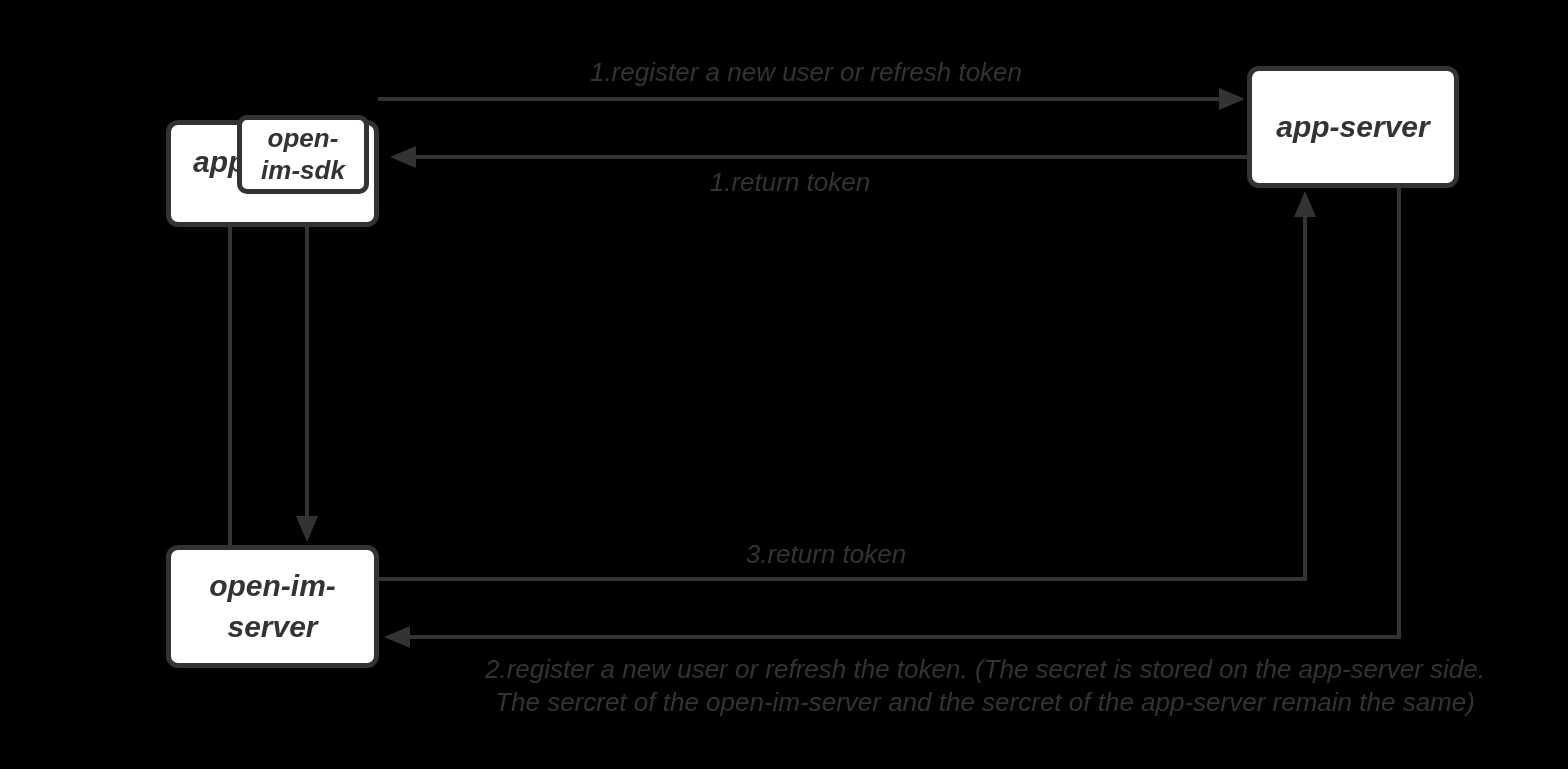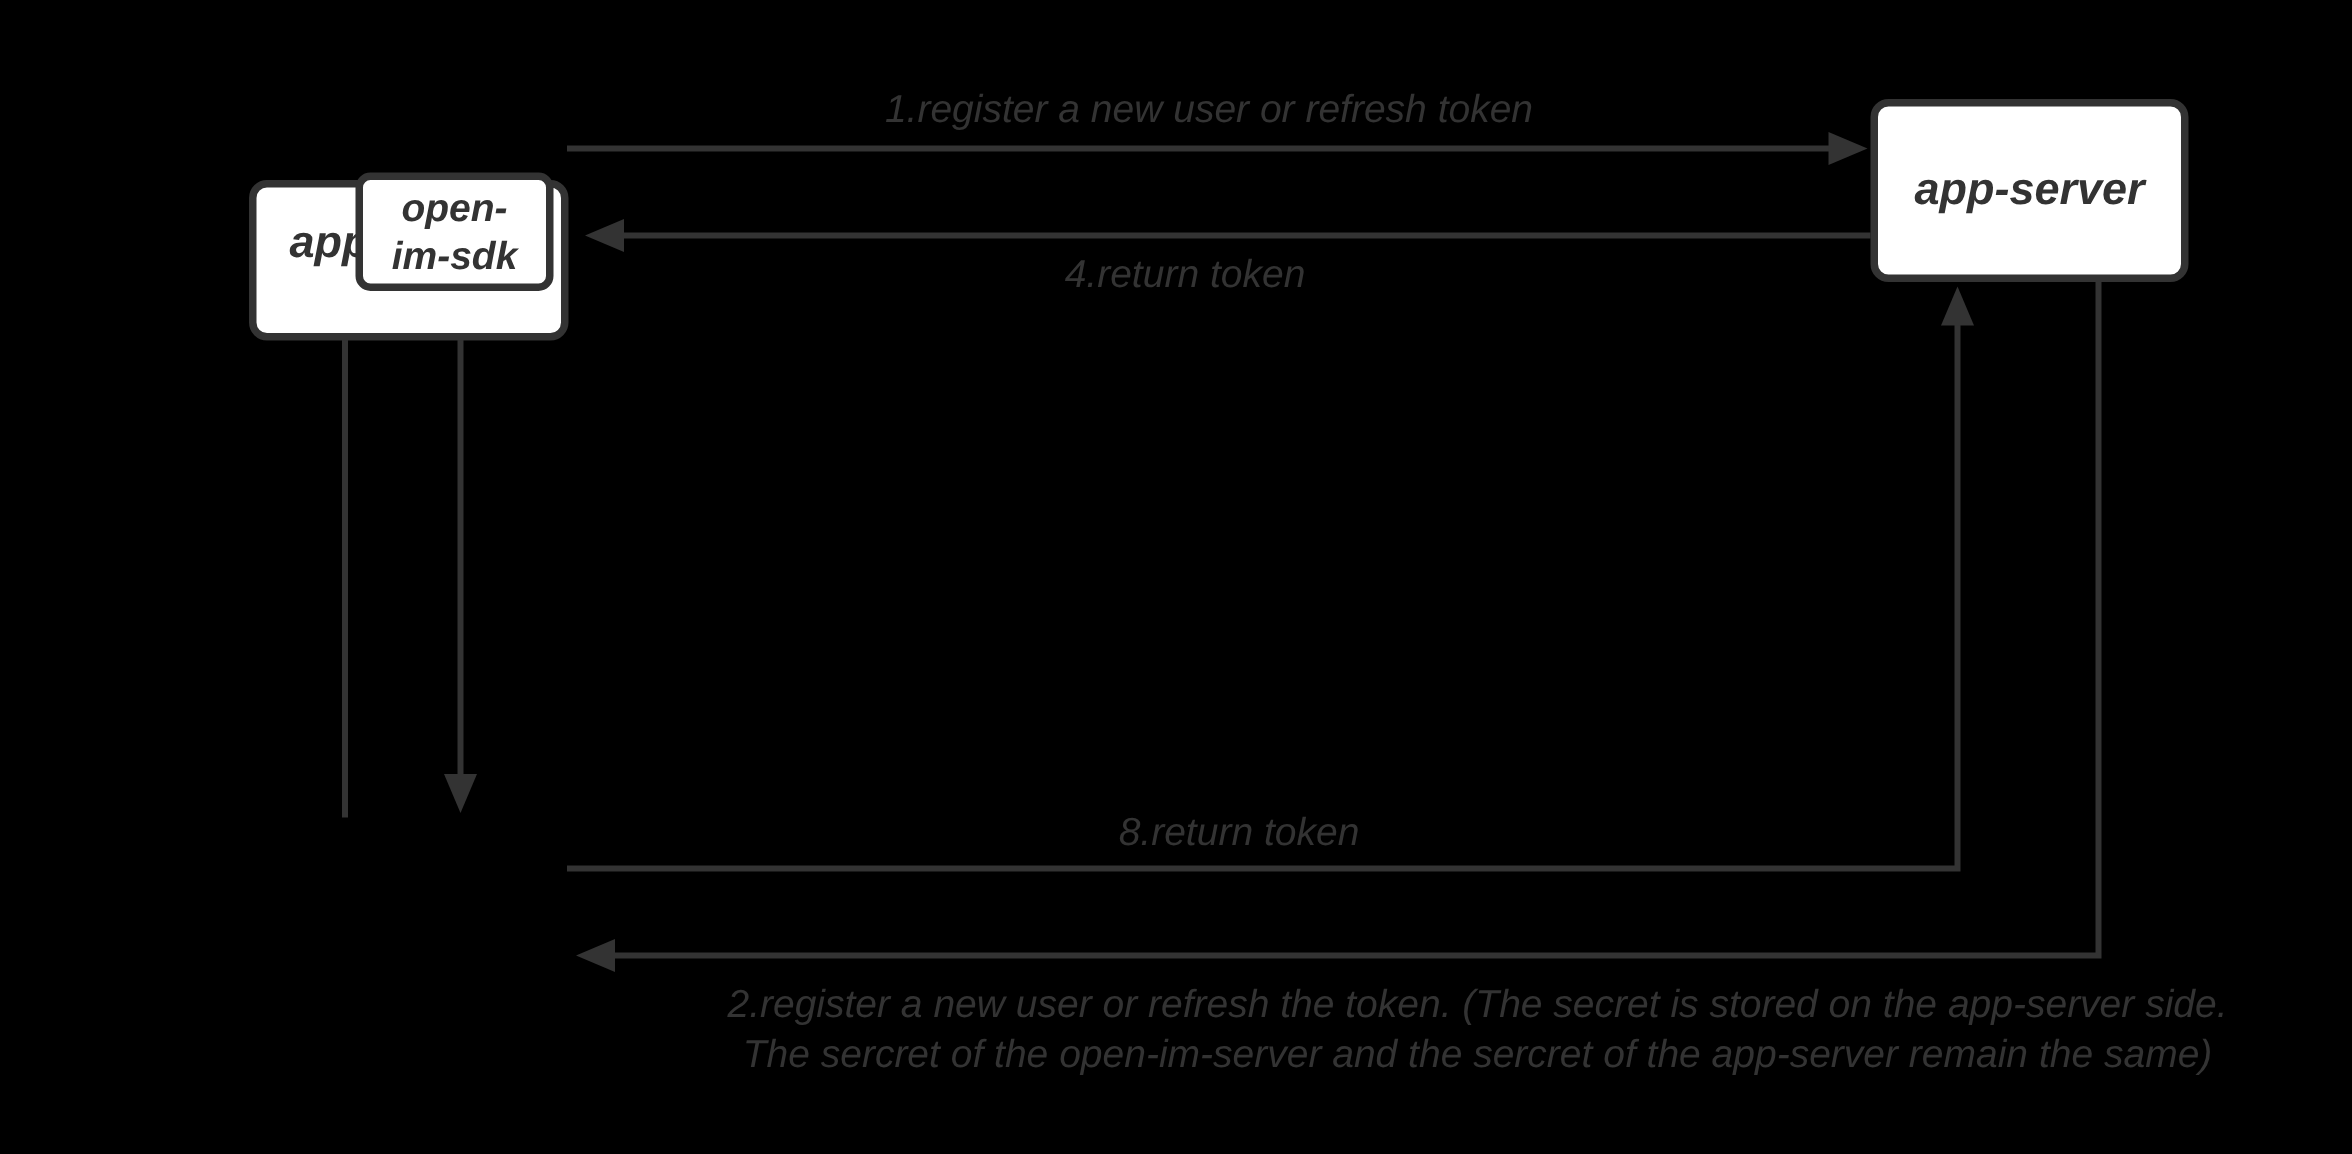--- a/index.html
+++ b/index.html
@@ -93,20 +93,24 @@
 
   <div class="box sdk-box">
     <span>open-
 im-sdk</span>
   </div>
 
   <div class="box server-box">
     <span>app-server</span>
   </div>
 
+  <div class="box imserver-box">
+    <span>open-im-
+server</span>
+  </div>
 
   <div class="edge-label" id="label-e1">1.register a new user or refresh token</div>
-  <div class="edge-label" id="label-e4">4.return token</div>
-  <div class="edge-label" id="label-e3">8.return token</div>
+  <div class="edge-label" id="label-e4">1.return token</div>
+  <div class="edge-label" id="label-e3">3.return token</div>
   <div class="edge-label" id="label-e2">2.register a new user or refresh the token. (The secret is stored on the app-server side.
 The sercret of the open-im-server and the sercret of the app-server remain the same)</div>
 
 </div>
 
 </body></html>

